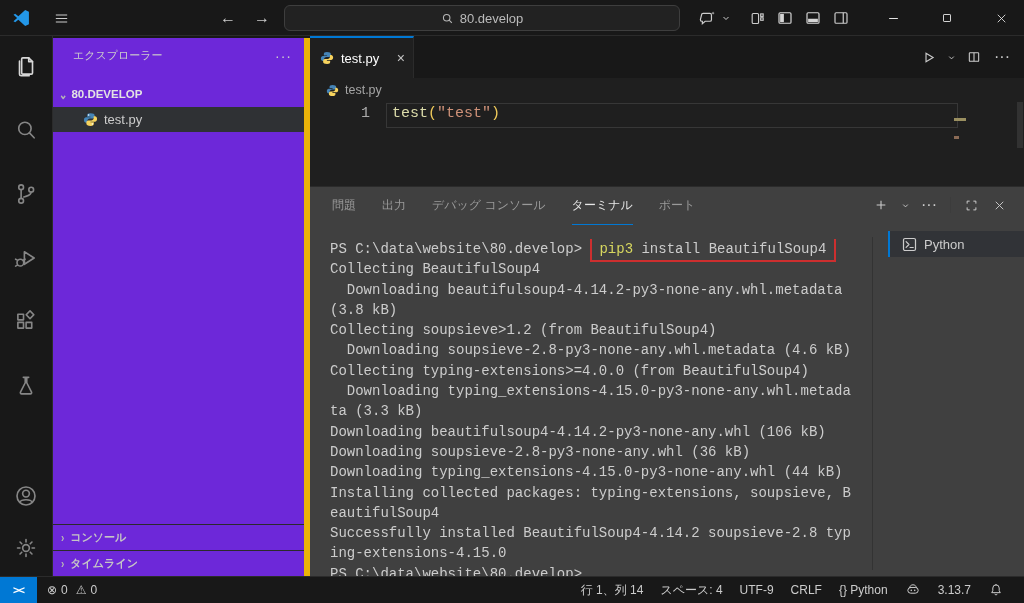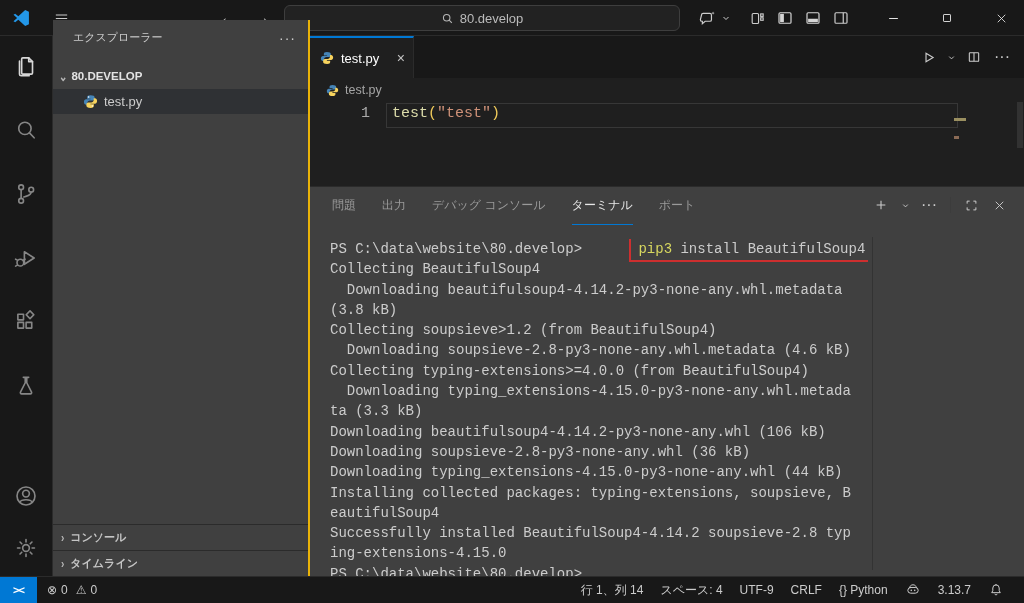--- a/index.html
+++ b/index.html
@@ -18,21 +18,21 @@
   .winctl { width:30px; cursor:pointer; }
 
   
   .activitybar { position:absolute; left:0; top:36px; bottom:27px; width:53px; background:#181818; border-right:1px solid #2b2b2b; display:flex; flex-direction:column; align-items:center; padding-top:6px; }
   .ab-item { width:53px; height:48px; display:flex; align-items:center; justify-content:center; color:#868686; cursor:pointer; margin-bottom:16px; }
   .ab-item.active { color:#d7d7d7; }
   .ab-spacer { flex:1; }
   .ab-item.bottom { margin-bottom:4px; }
 
   
-  .sidebar { position:absolute; left:53px; top:20px; bottom:27px; width:257px; background:#404040; border-right:2px solid #eab308; }
+  .sidebar { position:absolute; left:53px; top:38px; bottom:27px; width:257px; background:#6d28d9; border-right:6px solid #eab308; }
   .sb-header { position:absolute; top:0; left:0; right:0; height:35px; display:flex; align-items:center; padding:0 12px 0 20px; font-size:11px; color:#cccccc; }
   .sb-header .kebab { margin-left:auto; font-size:14px; letter-spacing:1px; color:#cccccc; cursor:pointer; }
   .sb-folder { position:absolute; top:44px; left:0; right:0; height:24px; display:flex; align-items:center; gap:4px; padding-left:6px; font-size:11.5px; font-weight:bold; color:#e3e3e3; cursor:pointer; }
   .sb-file { position:absolute; top:69px; left:0; right:0; height:25px; display:flex; align-items:center; gap:6px; padding-left:30px; font-size:13px; color:#cccccc; background:#2f3134; cursor:pointer; }
   .sb-bottomsec { position:absolute; left:0; right:0; height:26px; border-top:1px solid #2b2b2b; display:flex; align-items:center; gap:6px; padding-left:8px; font-size:11px; font-weight:bold; color:#c5c5c5; cursor:pointer; }
   .chev { color:#b6b6b6; font-size:10px; transform:scaleY(1.3); display:inline-block; }
 
   
   .editorcol { position:absolute; left:310px; right:0; top:36px; bottom:27px; background:#1f1f1f; }
   .tabbar { position:absolute; top:0; left:0; right:0; height:42px; background:#181818; display:flex; }
@@ -53,21 +53,21 @@
   .panel { position:absolute; top:150px; left:0; right:0; bottom:0; background:#404040; border-top:1px solid #2b2b2b; }
   .panel-tabs { position:absolute; top:0; left:0; right:0; height:38px; display:flex; align-items:center; gap:26px; padding-left:22px; font-size:12px; color:#9a9a9a; }
   .ptab { height:38px; display:flex; align-items:center; cursor:pointer; border-bottom:1px solid transparent; }
   .ptab.active { color:#e7e7e7; border-bottom:1px solid #0078d4; }
   .panel-actions { position:absolute; top:7px; right:14px; display:flex; align-items:center; gap:6px; color:#cccccc; }
   .pact { width:22px; height:22px; display:flex; align-items:center; justify-content:center; cursor:pointer; }
   .pact.sep { width:8px; color:#444; cursor:default; }
   .pact.sep::before { content:""; width:1px; height:16px; background:#3c3c3c; }
 
   .terminal { position:absolute; left:20px; top:52px; right:156px; bottom:0; font-family:"Liberation Mono", monospace; font-size:14px; line-height:20.3px; color:#cccccc; white-space:pre; overflow:hidden; cursor:text; }
-  .t-cmdbox { border:2.5px solid #cd2f2f; padding:2px 8px 3px 7px;margin-left:39px; }
+  .t-cmdbox { border:2.5px solid #cd2f2f; padding:2px 8px 3px 7px; }
   .t-prog { color:#d7d75f; }
   .term-divider { position:absolute; left:562px; top:50px; bottom:6px; width:1px; background:#333333; }
   .termtabs { position:absolute; left:578px; right:0; top:44px; bottom:0; }
   .ttab { height:26px; display:flex; align-items:center; gap:7px; padding-left:12px; font-size:13px; color:#cccccc; border-left:2px solid transparent; cursor:pointer; }
   .ttab.selected { background:#313337; border-left:2px solid #0078d4; }
 
   
   .statusbar { position:absolute; left:0; right:0; bottom:0; height:27px; background:#181818; border-top:1px solid #2b2b2b; display:flex; align-items:center; font-size:12px; color:#cccccc; }
   .remote { width:37px; height:26px; background:#0078d4; color:#ffffff; display:flex; align-items:center; justify-content:center; font-size:11px; font-weight:bold; letter-spacing:-1px; cursor:pointer; }
   .sb-problems { display:flex; align-items:center; gap:4px; margin-left:10px; cursor:pointer; }
@@ -310,20 +310,29 @@
           </span>
         <span class="pact">
             <svg width="15" height="15" viewBox="0 0 24 24" fill="none" stroke="#cccccc" stroke-width="1.5">
               <path d="M6 6l12 12M18 6L6 18"></path>
             </svg>
           </span>
       </div>
       <div class="terminal" id="terminal"><div>PS C:\data\website\80.develop&gt; <span class="t-cmdbox"><span class="t-prog">pip3</span> install BeautifulSoup4</span></div><div>Collecting BeautifulSoup4</div><div>  Downloading beautifulsoup4-4.14.2-py3-none-any.whl.metadata</div><div>(3.8 kB)</div><div>Collecting soupsieve&gt;1.2 (from BeautifulSoup4)</div><div>  Downloading soupsieve-2.8-py3-none-any.whl.metadata (4.6 kB)</div><div>Collecting typing-extensions&gt;=4.0.0 (from BeautifulSoup4)</div><div>  Downloading typing_extensions-4.15.0-py3-none-any.whl.metada</div><div>ta (3.3 kB)</div><div>Downloading beautifulsoup4-4.14.2-py3-none-any.whl (106 kB)</div><div>Downloading soupsieve-2.8-py3-none-any.whl (36 kB)</div><div>Downloading typing_extensions-4.15.0-py3-none-any.whl (44 kB)</div><div>Installing collected packages: typing-extensions, soupsieve, B</div><div>eautifulSoup4</div><div>Successfully installed BeautifulSoup4-4.14.2 soupsieve-2.8 typ</div><div>ing-extensions-4.15.0</div><div>PS C:\data\website\80.develop&gt;</div></div>
       <div class="term-divider"></div>
       <div class="termtabs" id="termtabs">
+          <div class="ttab selected">
+            <span style="color:#cccccc">
+              <svg width="15" height="15" viewBox="0 0 16 16" fill="none" stroke="currentColor" stroke-width="1.3" stroke-linecap="round" stroke-linejoin="round">
+                <rect x="1.6" y="1.6" width="12.8" height="12.8" rx="1.6"></rect>
+                <path d="M4.4 5l3 3-3 3M8.6 11.2h3.4"></path>
+              </svg>
+            </span>
+            <span>Python</span>
+          </div>
         </div>
     </div>
   </div>
 
   <div class="statusbar">
     <div class="remote">&gt;&lt;</div>
     <div class="sb-problems">
       <span>⊗</span>
       <span>0</span>
       <span style="margin-left:4px">⚠</span>

